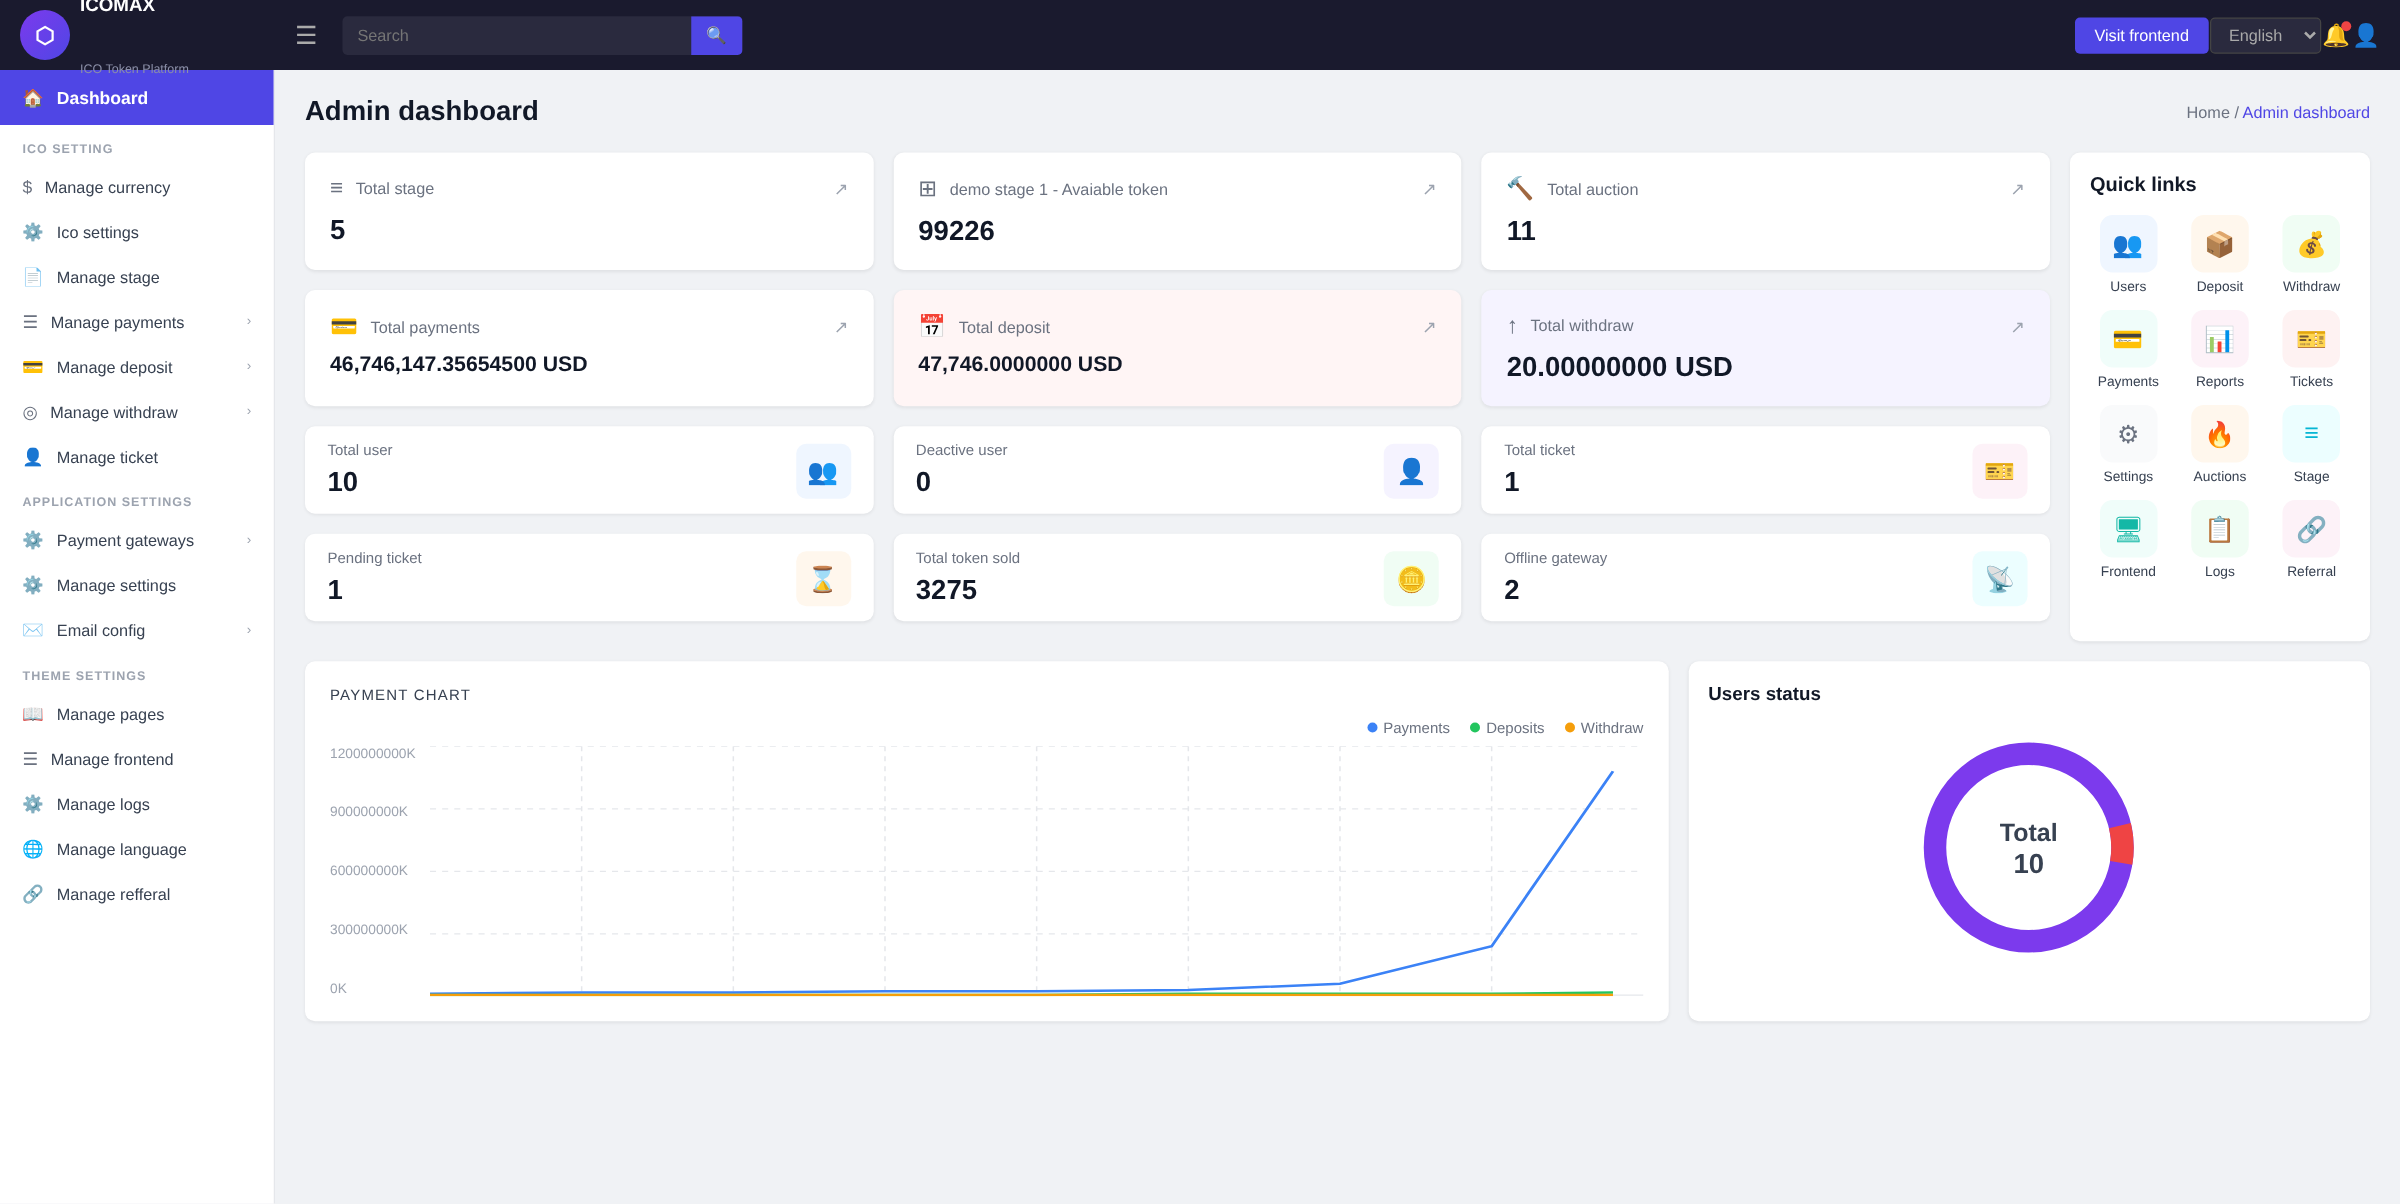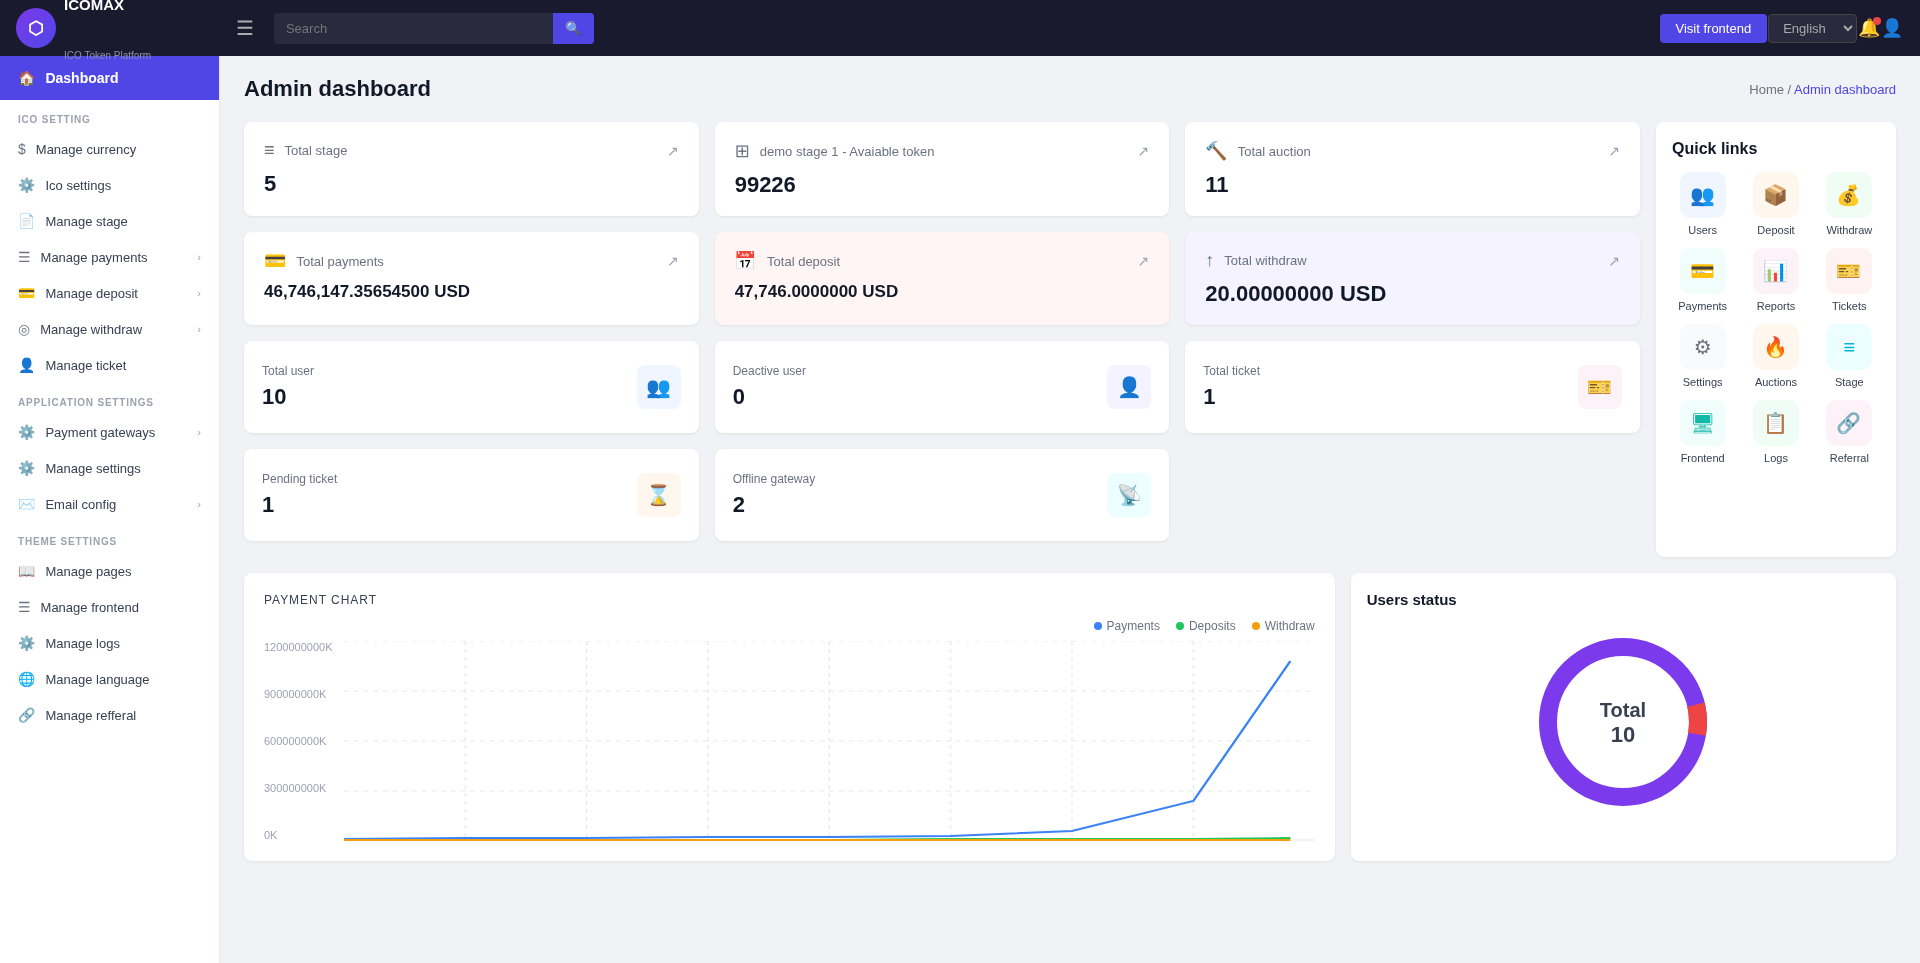--- a/index.html
+++ b/index.html
@@ -113,23 +113,23 @@
     .stat-card-icon { font-size: 18px; color: #6b7280; }
     .stat-card-arrow { color: #9ca3af; font-size: 14px; }
     .stat-card-value { font-size: 22px; font-weight: 700; color: #111827; }
     .stat-card-value.small { font-size: 17px; }
 
     
     .small-stats-grid {
       display: grid; grid-template-columns: repeat(3, 1fr); gap: 16px; margin-bottom: 16px;
     }
     .small-stat-card {
-      background: #fff; border-radius: 8px; padding: 23px 18px;
+      background: #fff; border-radius: 8px; padding: 12px 18px;
       box-shadow: 0 1px 3px rgba(0,0,0,0.07);
-      display: flex; align-items: center; justify-content: space-between;
+      display: flex; align-items: flex-end; justify-content: space-between;
     }
     .small-stat-left { }
     .small-stat-label { font-size: 12px; color: #6b7280; margin-bottom: 6px; }
     .small-stat-value { font-size: 22px; font-weight: 700; color: #111827; }
     .small-stat-icon-box {
       width: 44px; height: 44px; border-radius: 8px;
       display: flex; align-items: center; justify-content: center; font-size: 20px;
     }
     .icon-orange { background: #fff7ed; color: #f97316; }
     .icon-purple { background: #f5f3ff; color: #8b5cf6; }
@@ -436,20 +436,27 @@
           </div>
           <div class="small-stat-card">
             <div class="small-stat-left">
               <div class="small-stat-label">Pending ticket</div>
               <div class="small-stat-value">1</div>
             </div>
             <div class="small-stat-icon-box icon-orange">⌛</div>
           </div>
           <div class="small-stat-card">
             <div class="small-stat-left">
+              <div class="small-stat-label">Total token sold</div>
+              <div class="small-stat-value">3275</div>
+            </div>
+            <div class="small-stat-icon-box icon-green">🪙</div>
+          </div>
+          <div class="small-stat-card">
+            <div class="small-stat-left">
               <div class="small-stat-label">Offline gateway</div>
               <div class="small-stat-value">2</div>
             </div>
             <div class="small-stat-icon-box icon-cyan">📡</div>
           </div>
         </div>
       </div>
 
       <div class="quick-links-card">
         <div class="quick-links-title">Quick links</div>

